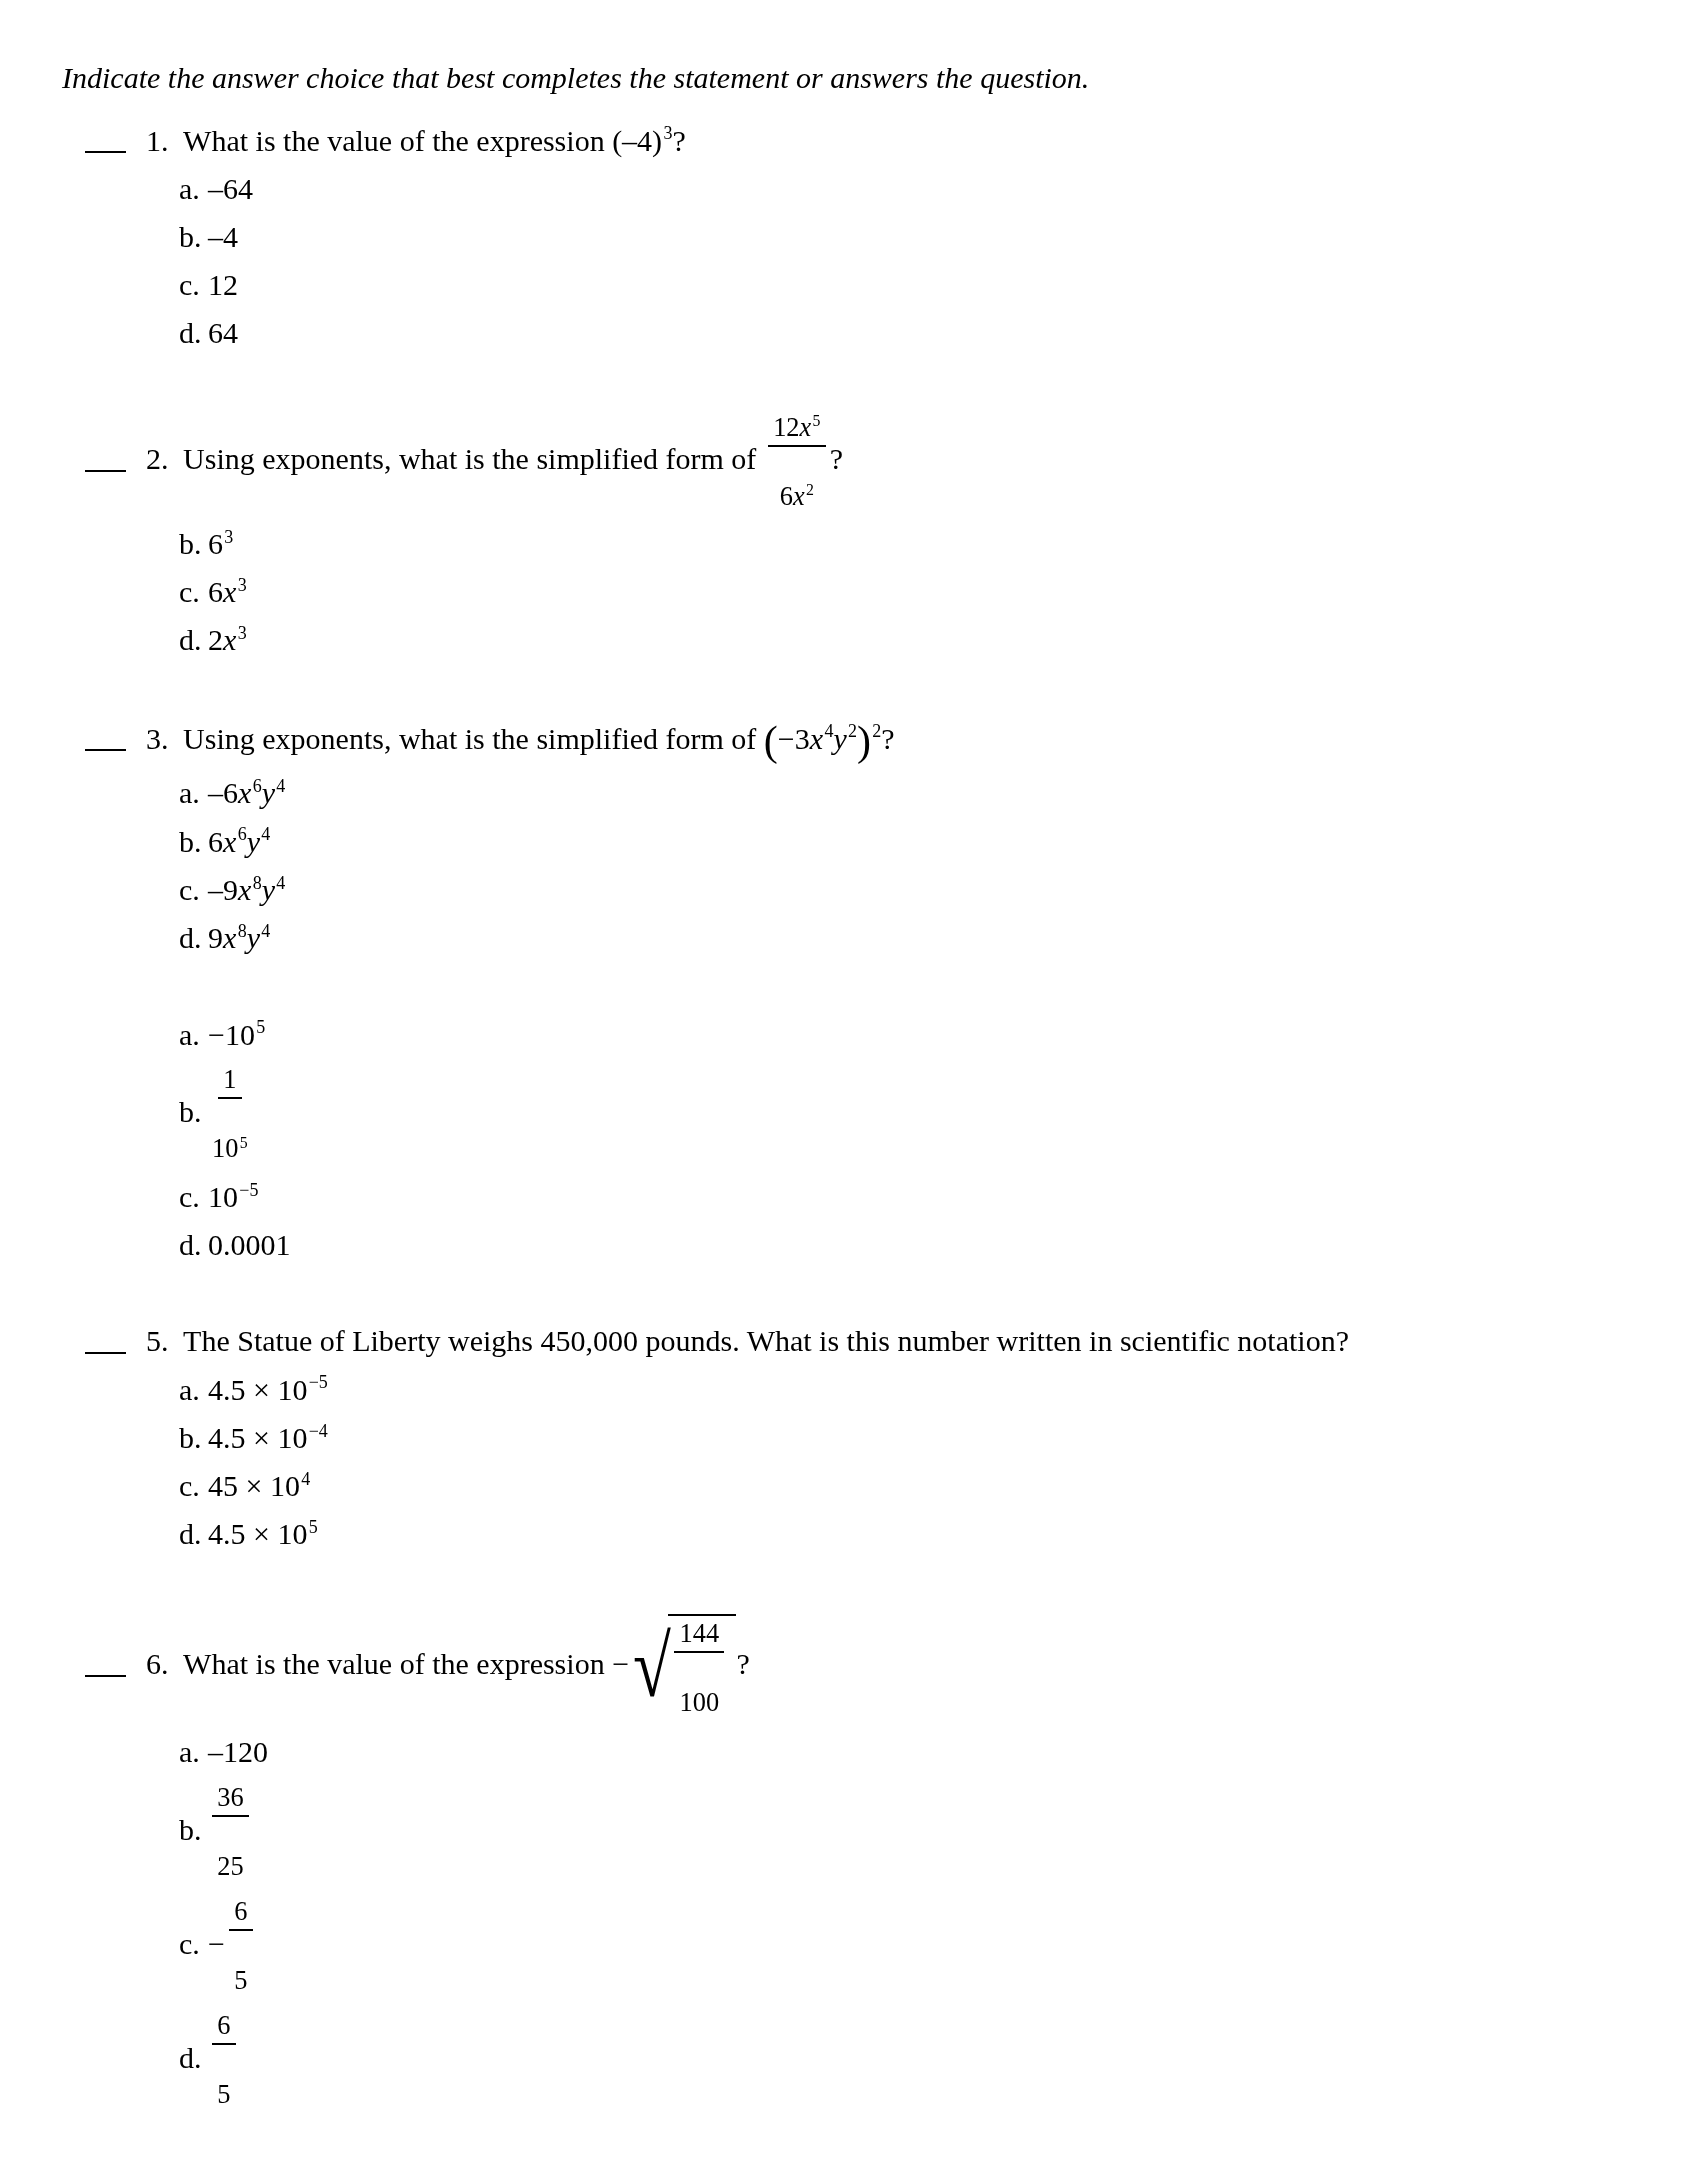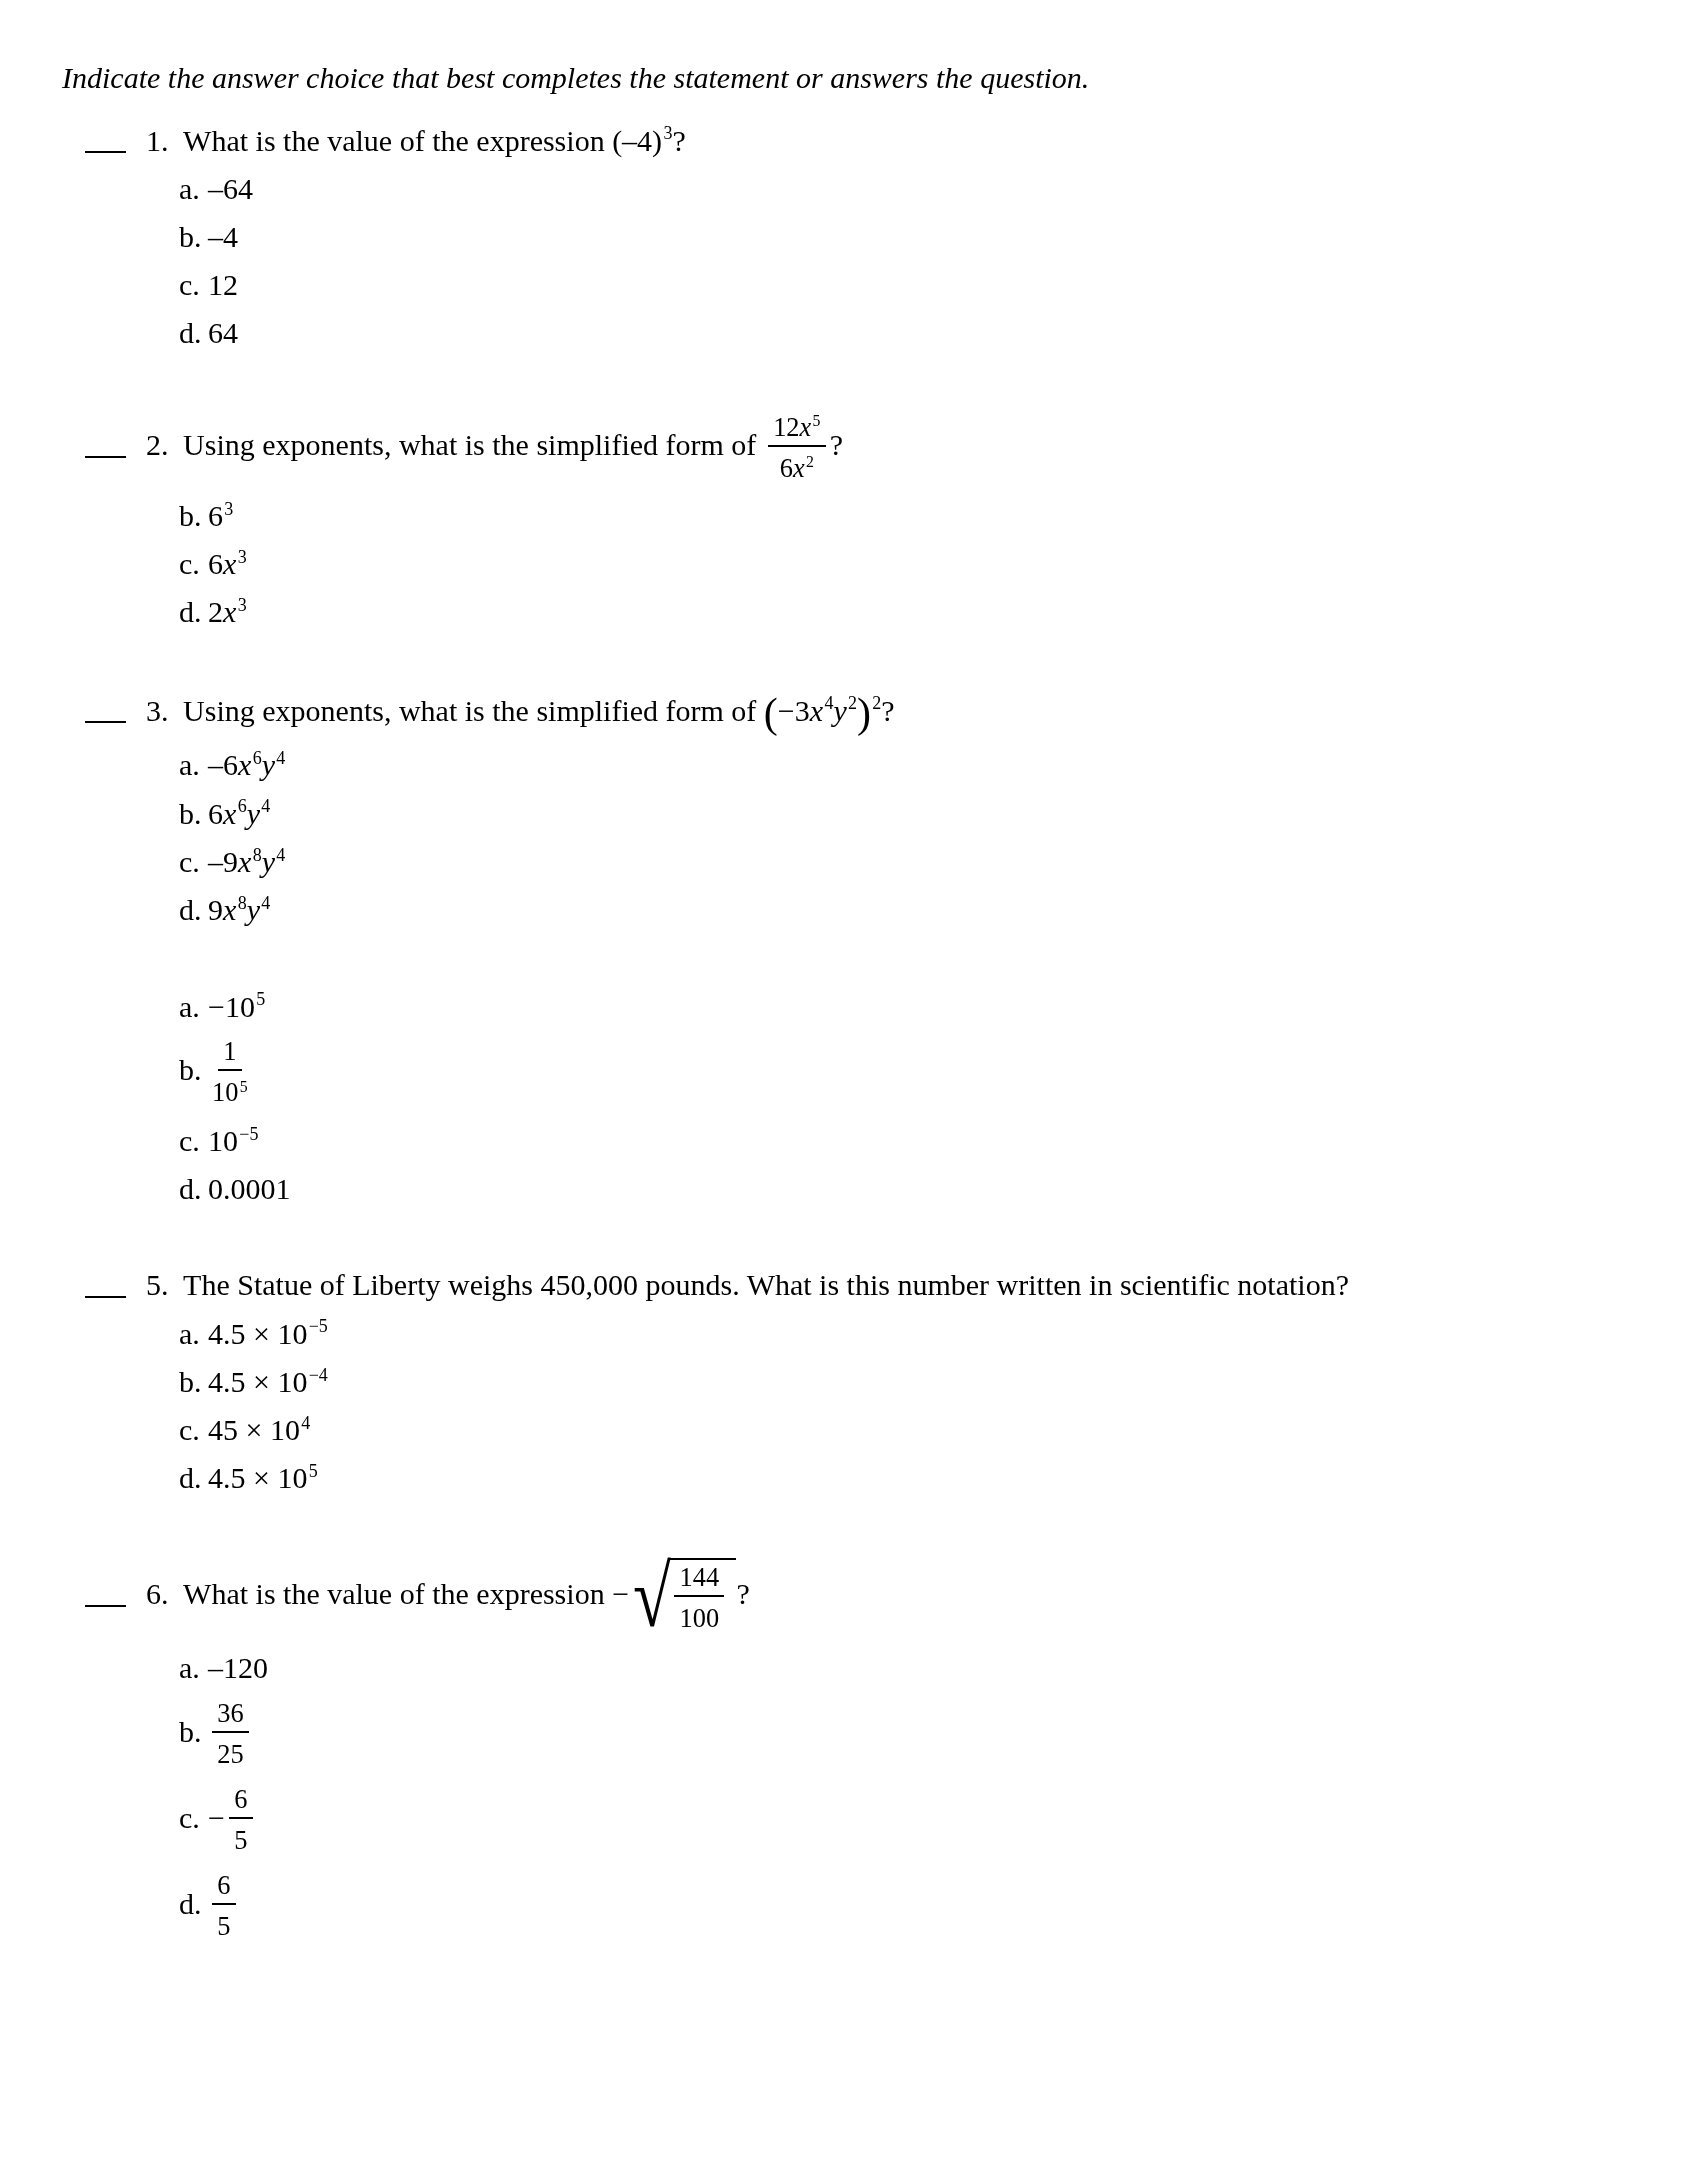--- a/index.html
+++ b/index.html
@@ -34,21 +34,21 @@
   sup.sup {
     font-size: 0.6em; line-height: 0;
     vertical-align: baseline; position: relative; top: -0.62em;
     margin-left: 1.3px;
   }
 
   .frac {
     display: inline-flex; flex-direction: column; align-items: center;
     text-align: center; vertical-align: middle;
     font-size: 0.88em; line-height: 1.15;
-    margin: 0 4px; position: relative; top: -1.3px;
+    margin: 0 4px; position: relative; top: -1.3px; gap: 28px;
   }
   .frac .num { padding: 0 5.3px 2.6px; border-bottom: 2.6px solid #000; }
   .frac .den { padding-top: 6px; }
 
   .sqrt { display: inline-flex; align-items: center; vertical-align: middle; margin-left: 4px; }
   .sqrt-sym {
     font-size: 2.3em; line-height: 1; margin-right: -3.3px;
     transform: scaleY(1.25); transform-origin: center;
   }
   .sqrt-body { border-top: 2.6px solid #000; padding: 4px 8px 1.3px 2.6px; }

